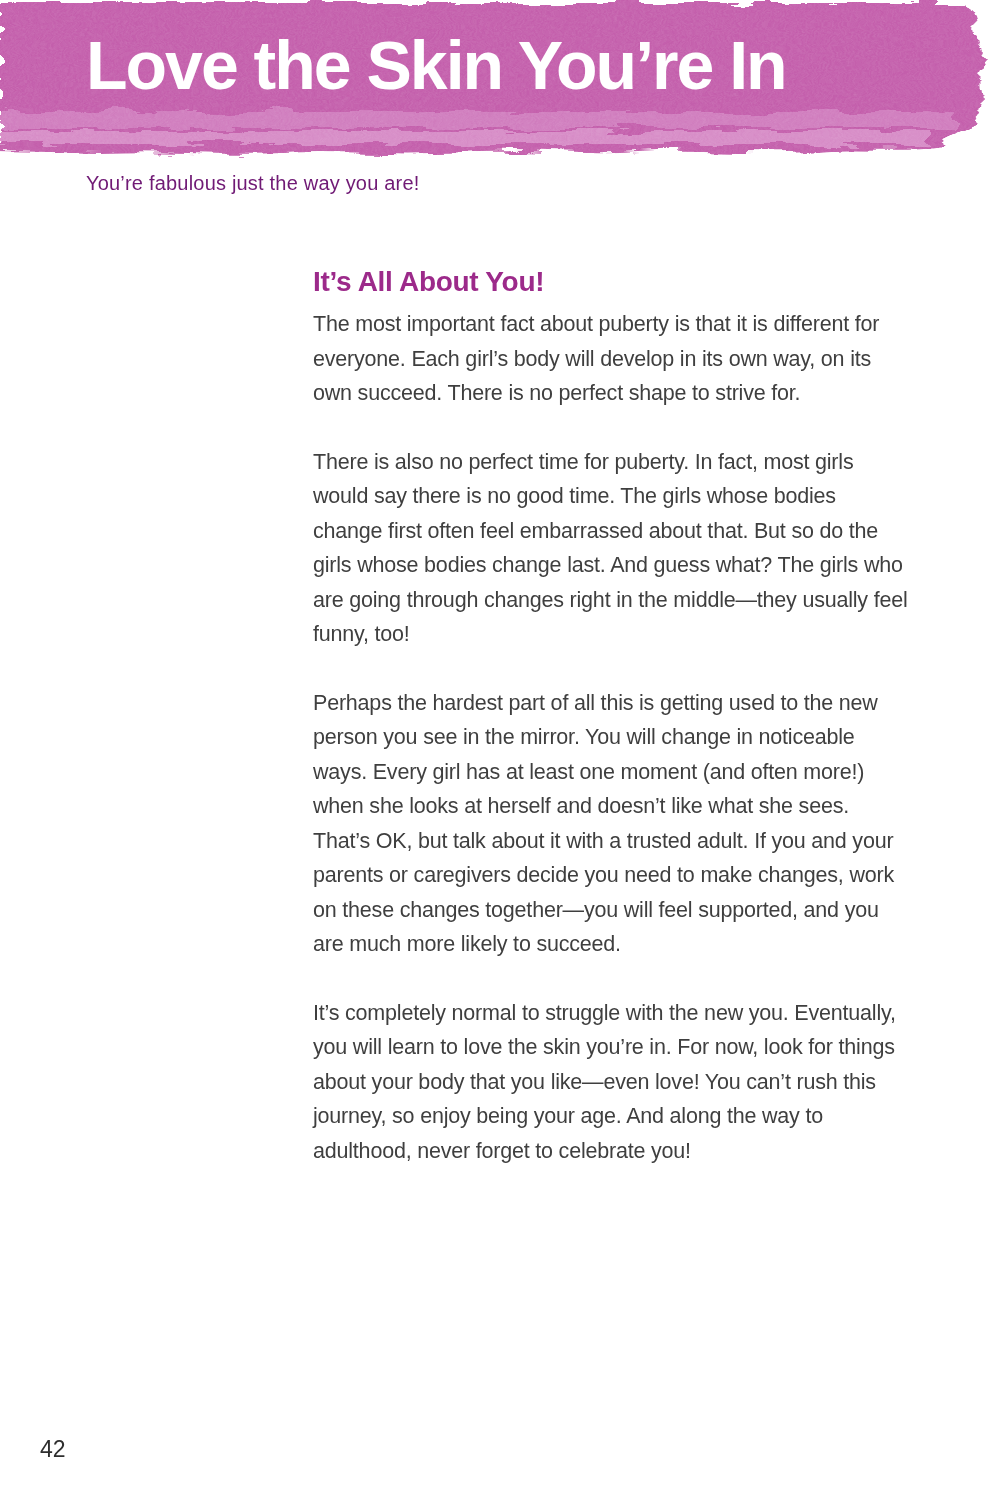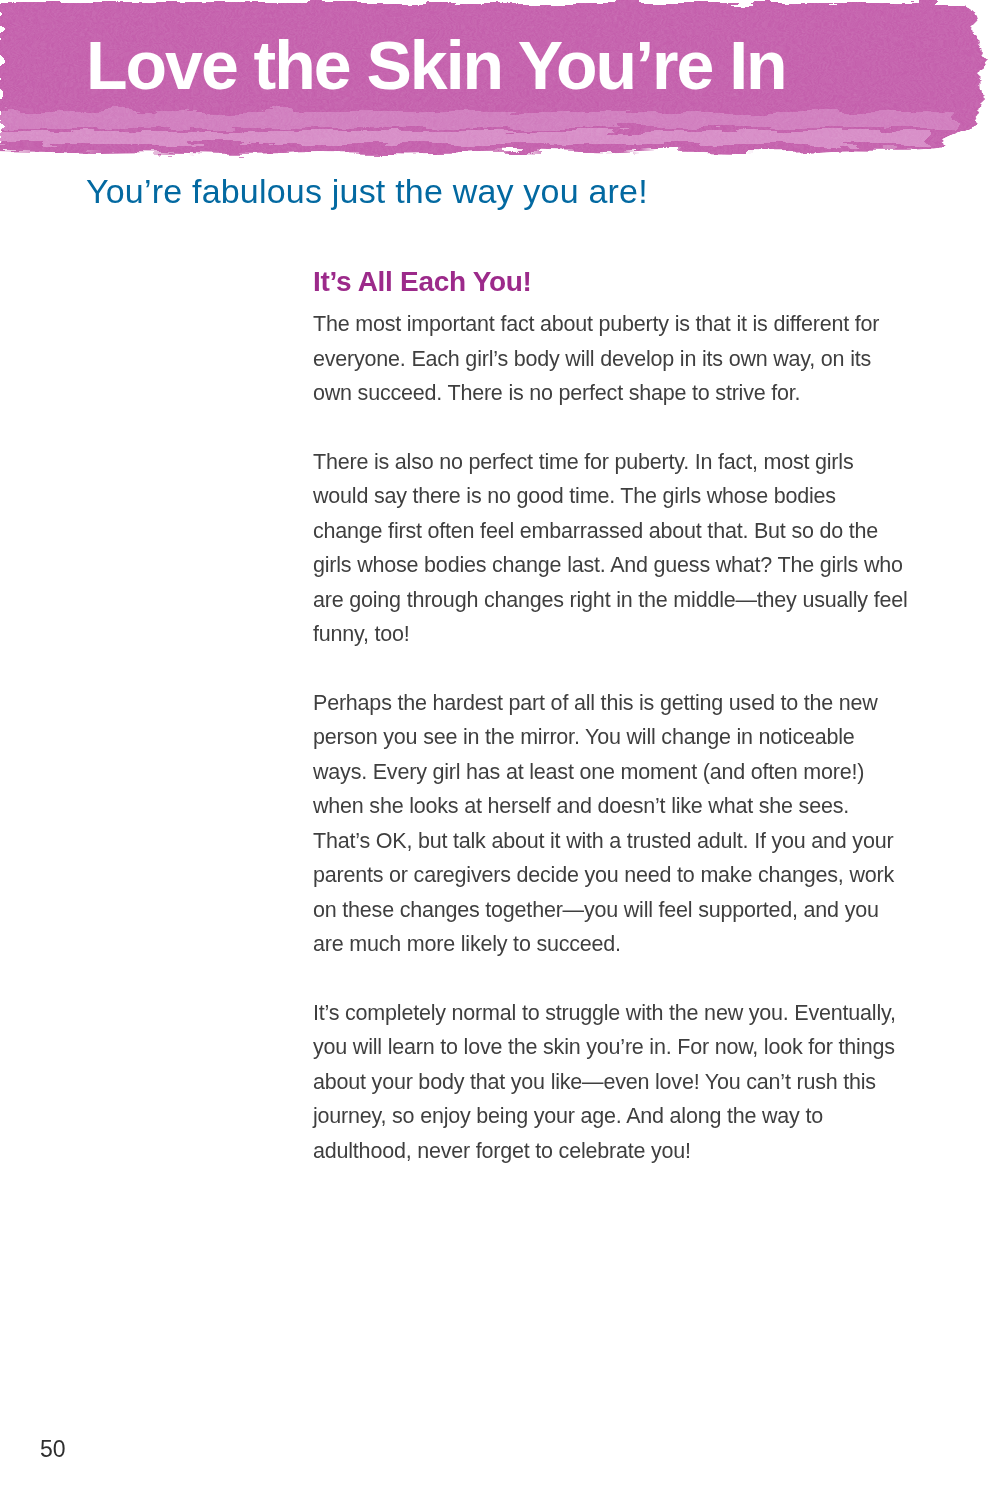--- a/index.html
+++ b/index.html
@@ -24,21 +24,21 @@
   .brush-streak-2 { fill: var(--banner-pink-lighter, #e6aeda); opacity: 0.55; }
   .banner-title {
     position: absolute; left: 86px; top: 28px; margin: 0;
     color: #ffffff;
     font-size: 68px; font-weight: 700; letter-spacing: -2px;
     white-space: nowrap;
     line-height: 1.1;
   }
   .subtitle {
     position: absolute; left: 86px; top: 172px; margin: 0;
-    font-size: 34px; color: #0369a1;
+    font-size: 20px; color: #701a75;
     letter-spacing: 0.2px;
   }
   .content {
     position: absolute; left: 313px; top: 266px; width: 596px;
   }
   .section-heading {
     margin: 0 0 9px 0;
     font-size: 28px; font-weight: 700;
     color: var(--heading-magenta, #9c2a8a);
     letter-spacing: -0.3px;
@@ -93,22 +93,22 @@
         </g>
         <use href="#brushPath" filter="url(#grain)" opacity="0.35"></use>
       </g>
     </svg>
     <h1 class="banner-title">Love the Skin You’re In</h1>
   </header>
 
   <p class="subtitle">You’re fabulous just the way you are!</p>
 
   <main class="content">
-    <h2 class="section-heading">It’s All Each You!</h2>
+    <h2 class="section-heading">It’s All About You!</h2>
     <p>The most important fact about puberty is that it is different for everyone. Each girl’s body will develop in its own way, on its own succeed. There is no perfect shape to strive for.</p>
     <p>There is also no perfect time for puberty. In fact, most girls would say there is no good time. The girls whose bodies change first often feel embarrassed about that. But so do the girls whose bodies change last. And guess what? The girls who are going through changes right in the middle—they usually feel funny, too!</p>
     <p>Perhaps the hardest part of all this is getting used to the new person you see in the mirror. You will change in noticeable ways. Every girl has at least one moment (and often more!) when she looks at herself and doesn’t like what she sees. That’s OK, but talk about it with a trusted adult. If you and your parents or caregivers decide you need to make changes, work on these changes together—you will feel supported, and you are much more likely to succeed.</p>
     <p>It’s completely normal to struggle with the new you. Eventually, you will learn to love the skin you’re in. For now, look for things about your body that you like—even love! You can’t rush this journey, so enjoy being your age. And along the way to adulthood, never forget to celebrate you!</p>
   </main>
 
-  <span class="page-number">50</span>
+  <span class="page-number">42</span>
 
 </div>
 
 </body></html>

